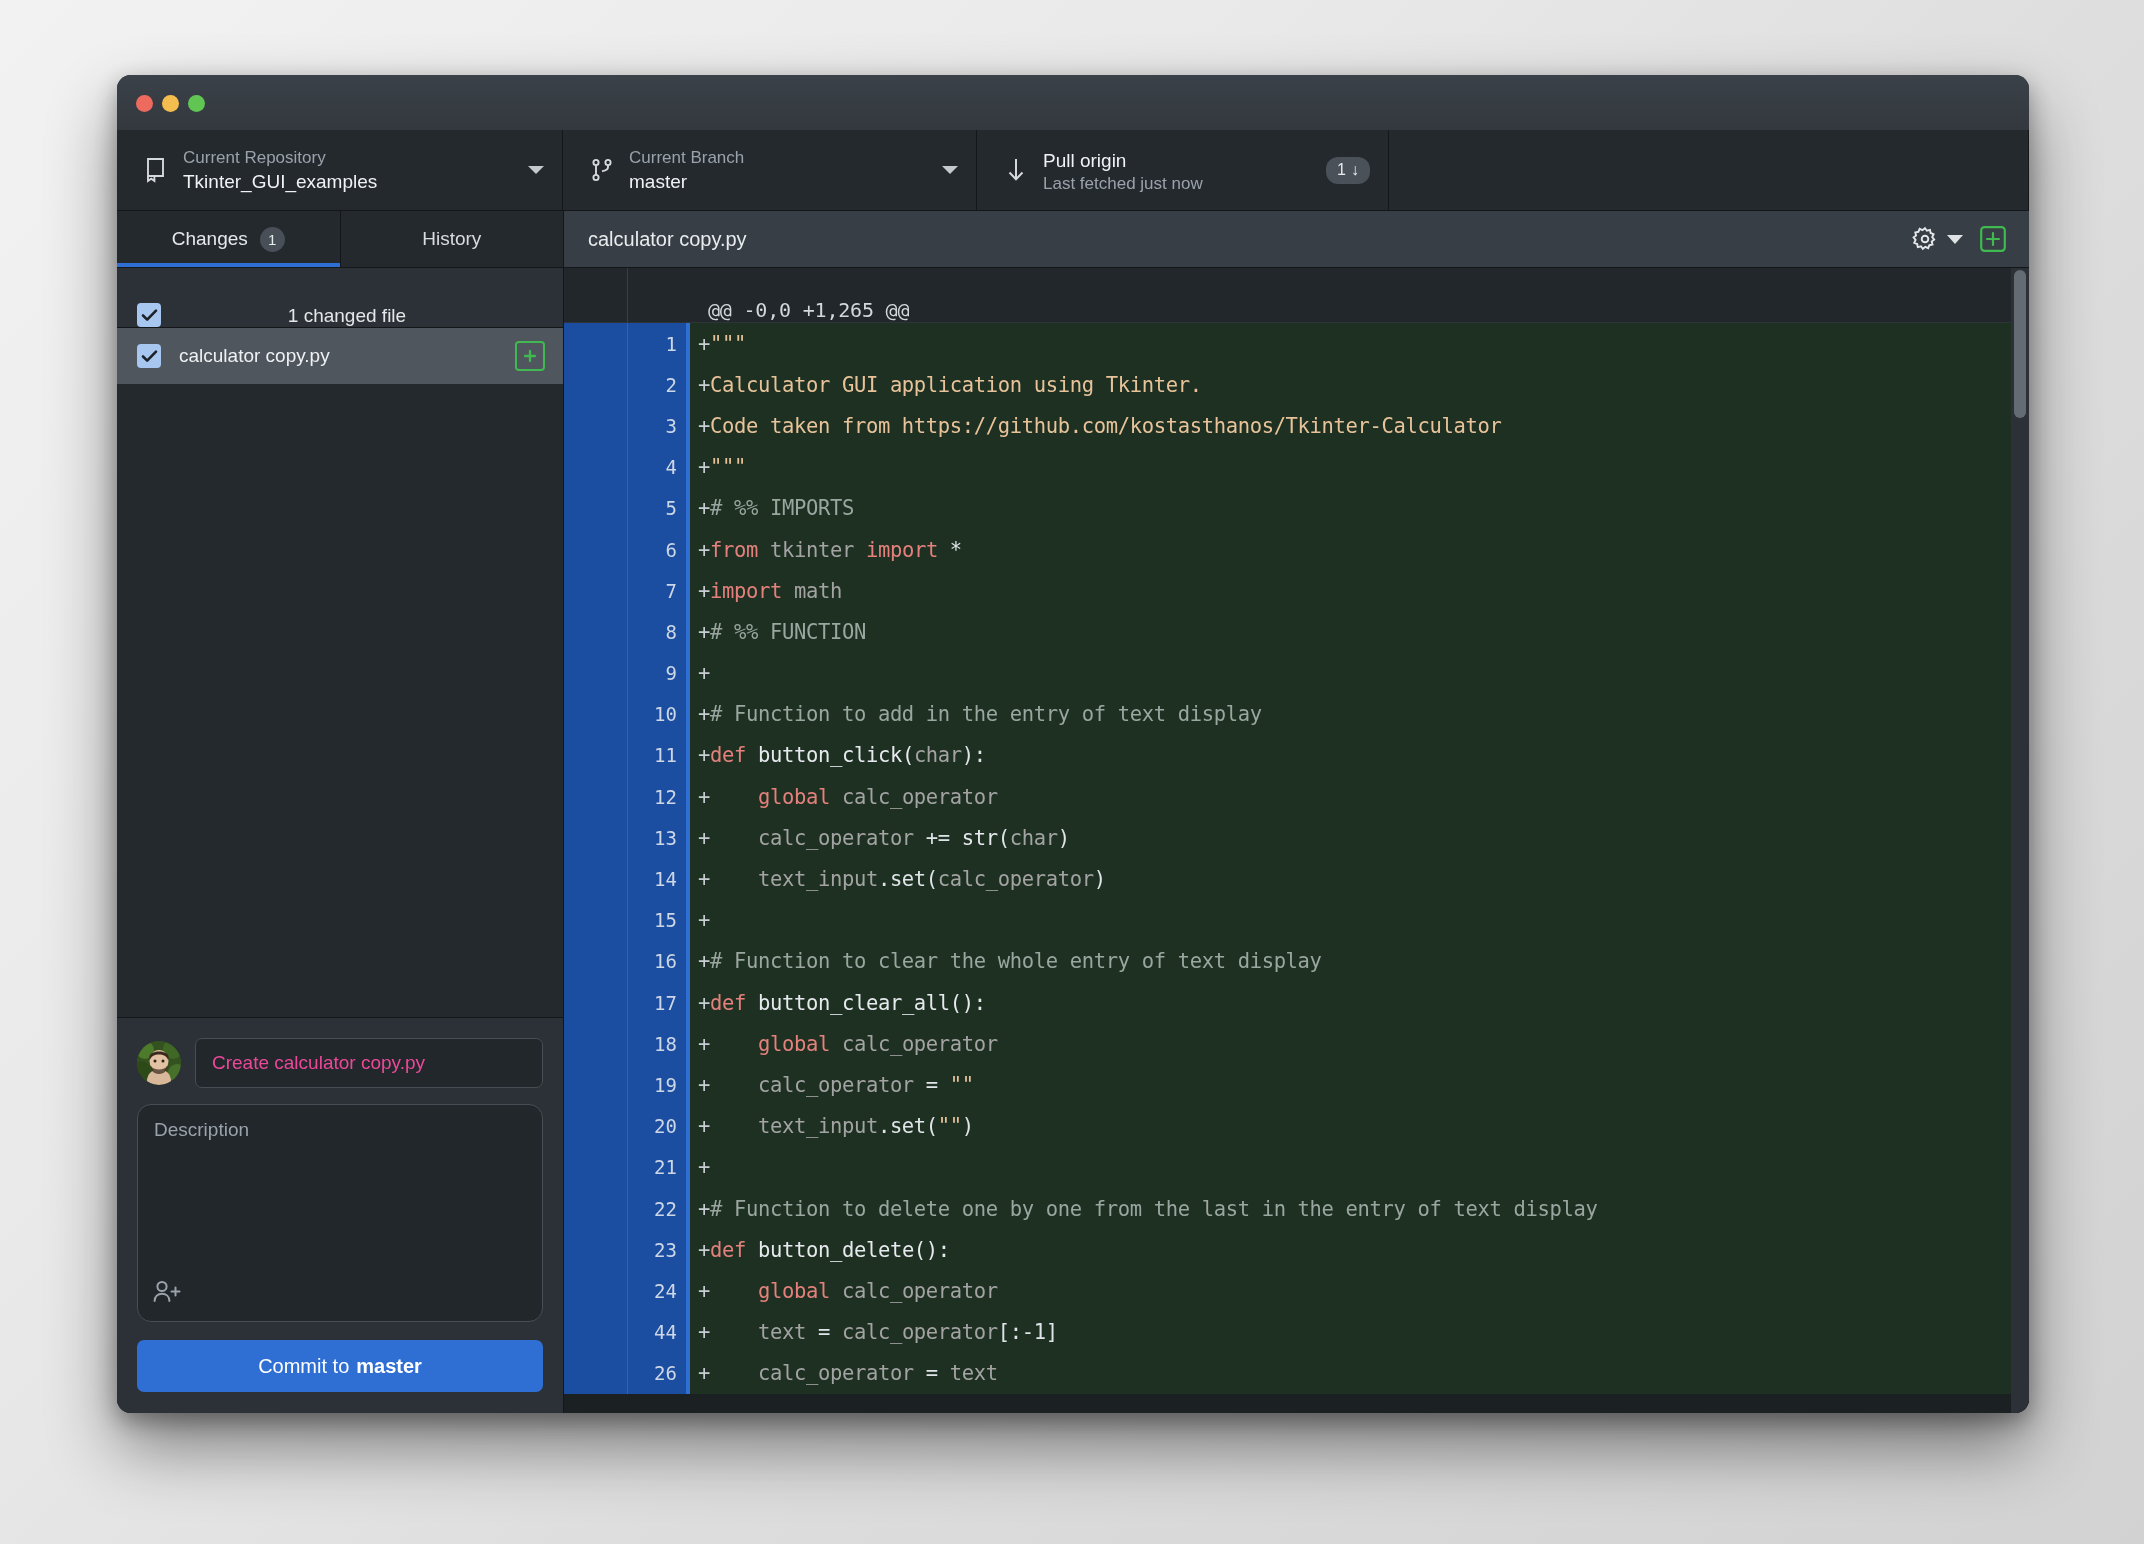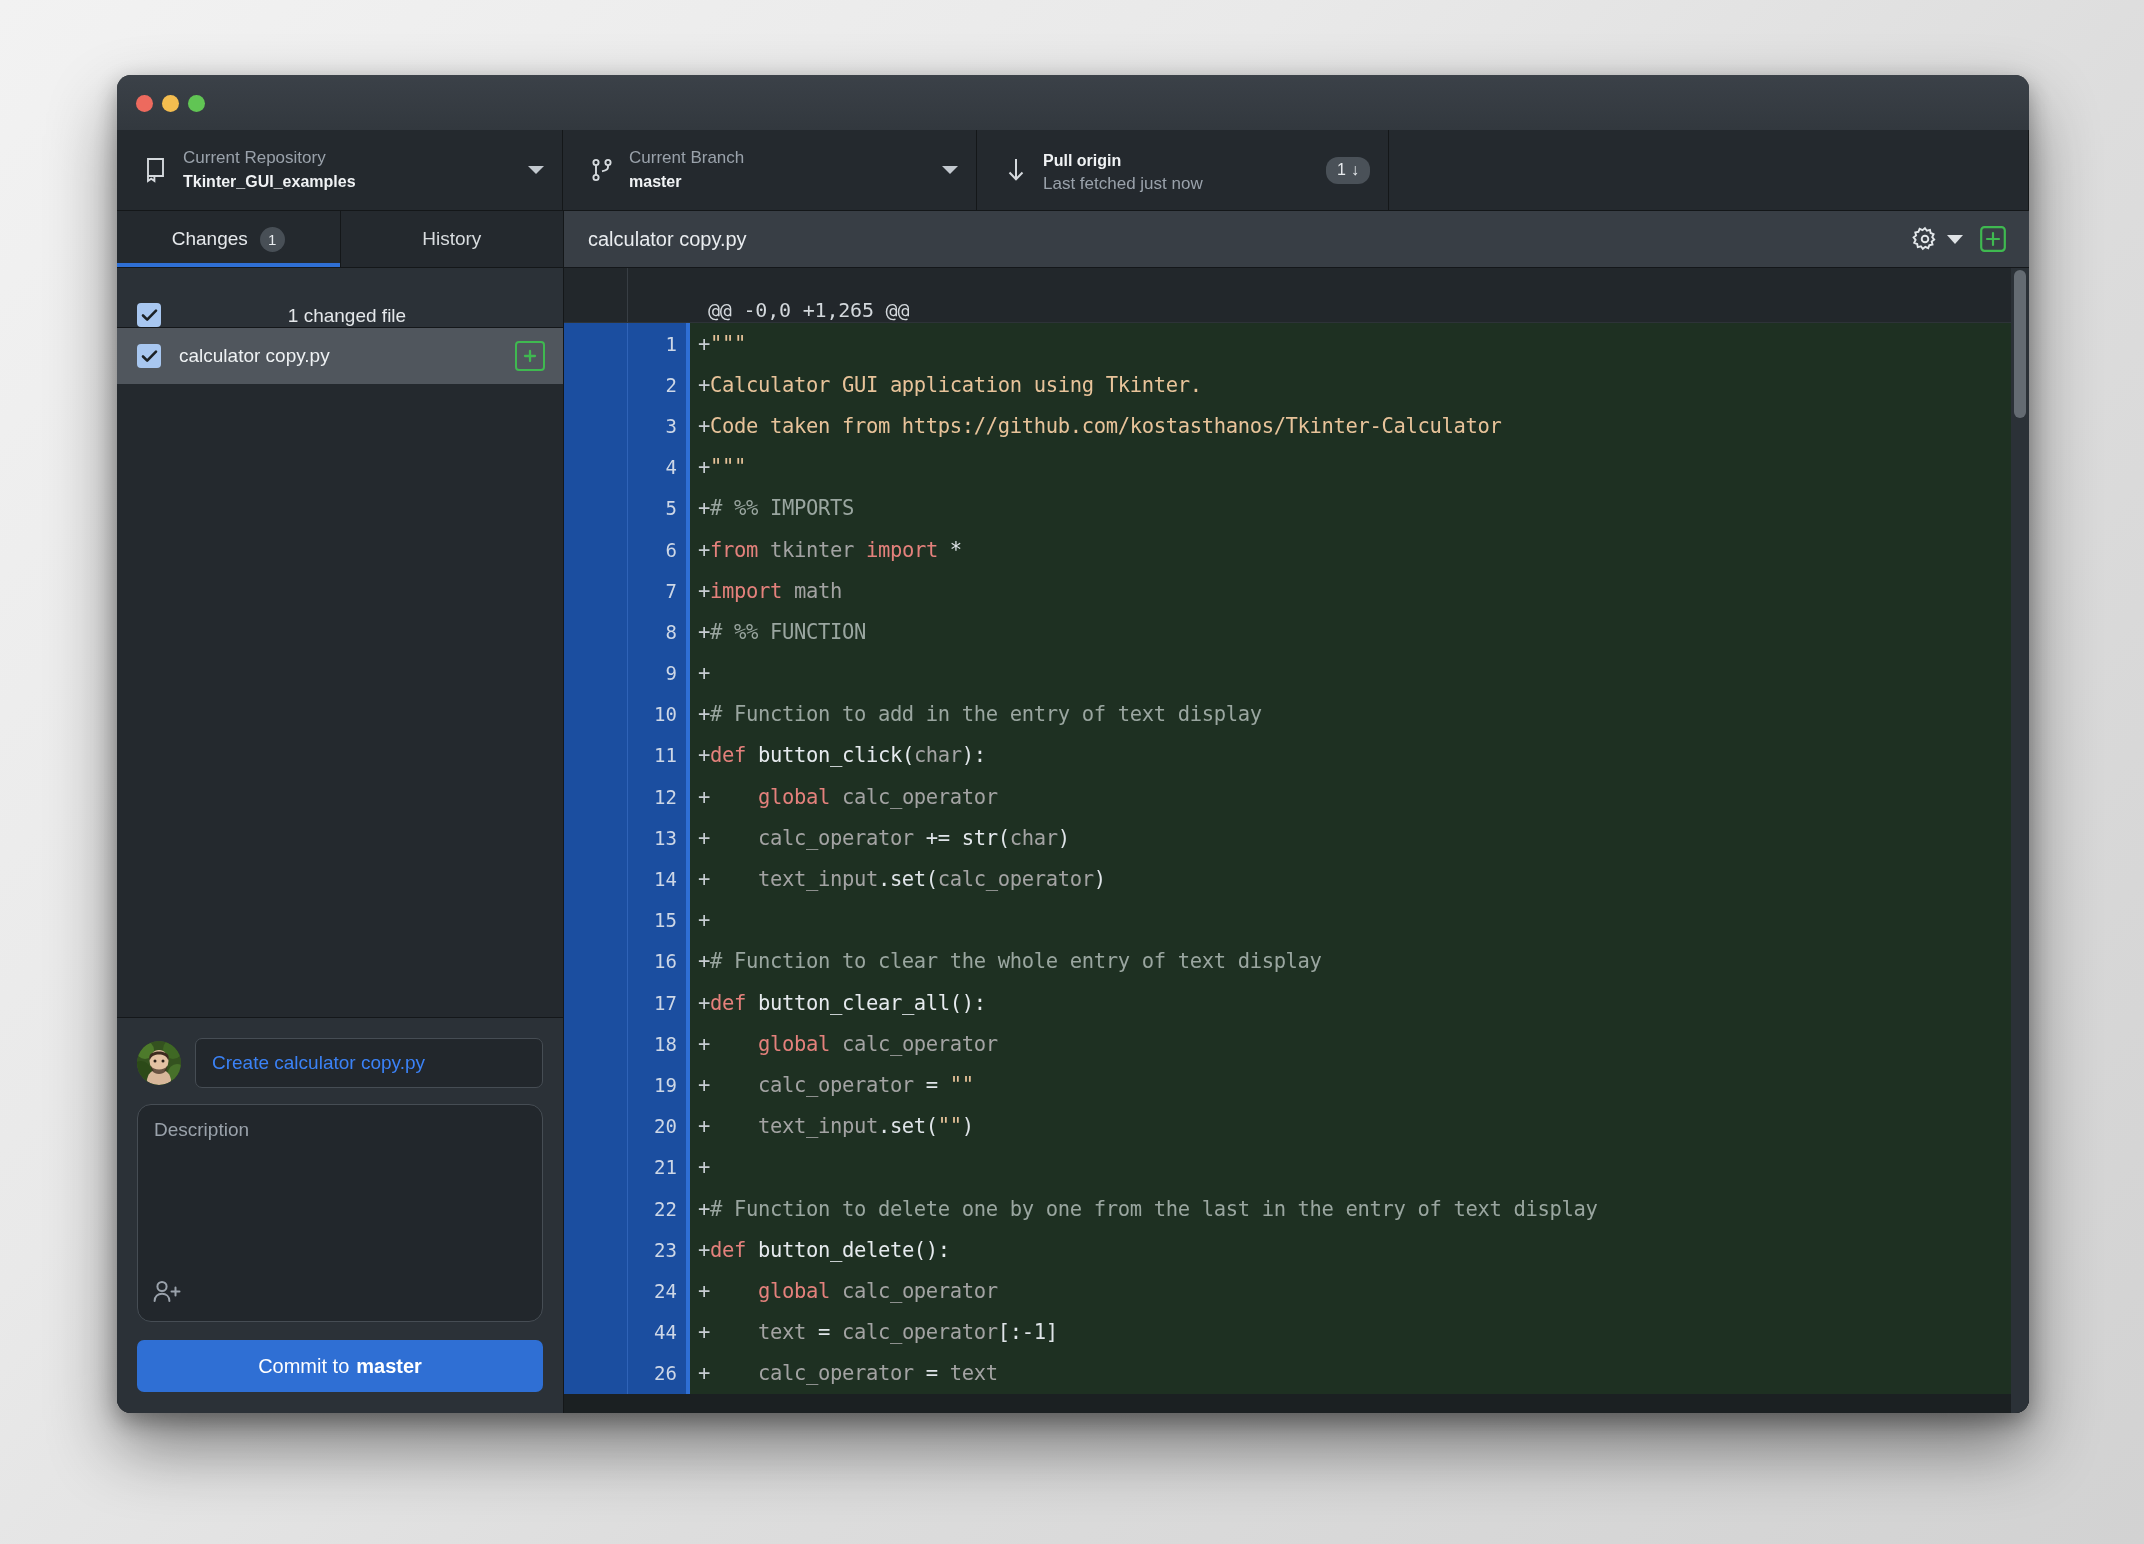--- a/index.html
+++ b/index.html
@@ -35,21 +35,21 @@
     display:flex;align-items:center;height:80px;box-sizing:border-box;
     border-right:1px solid #141719;position:relative;
   }
   #tb-repo{width:446px;padding:0 18px 0 22px;}
   #tb-branch{width:414px;padding:0 18px 0 22px;}
   #tb-pull{width:412px;padding:0 18px 0 22px;}
   #tb-rest{flex:1;}
   .tb-icon{width:34px;flex:0 0 34px;display:flex;align-items:center;justify-content:center;color:#d5d9dd;}
   .tb-txt{flex:1;min-width:0;margin-left:10px;}
   .tb-label{font-size:17px;color:#9aa2ab;line-height:21px;white-space:nowrap;overflow:hidden;text-overflow:ellipsis;}
-  .tb-value{font-size:16px;color:#f0f2f4;font-weight:bold;line-height:25px;margin-top:1px;white-space:nowrap;overflow:hidden;text-overflow:ellipsis;}
+  .tb-value{font-size:19px;color:#f0f2f4;font-weight:normal;line-height:25px;margin-top:1px;white-space:nowrap;overflow:hidden;text-overflow:ellipsis;}
   .caret{width:0;height:0;border-left:8px solid transparent;border-right:8px solid transparent;border-top:8px solid #c3c9cf;margin-left:10px;flex:0 0 auto;}
   .ahead-badge{
     background:#4a5158;color:#e7eaed;border-radius:12px;font-size:16px;
     padding:4px 11px 5px;display:flex;align-items:center;gap:5px;margin-left:8px;flex:0 0 auto;
   }
 
   
   #body{display:flex;height:1203px;}
 
   
@@ -91,21 +91,21 @@
     flex:0 0 auto;background:#2b3137;border-top:1px solid #14171a;padding:20px 20px 22px;
   }
   #summary-row{display:flex;align-items:center;gap:14px;}
   #avatar{
     width:44px;height:44px;flex:0 0 44px;border-radius:50%;overflow:hidden;position:relative;
     background:#3a5a2a;
   }
   #summary-input{
     flex:1;height:50px;box-sizing:border-box;background:#22272c;border:1px solid #464d54;
     border-radius:7px;display:flex;align-items:center;padding:0 16px;
-    font-size:19px;color:#3b82f6;overflow:hidden;white-space:nowrap;
+    font-size:19px;color:#ec4899;overflow:hidden;white-space:nowrap;
   }
   #desc-box{
     margin-top:16px;height:218px;box-sizing:border-box;background:#22272c;border:1px solid #464d54;
     border-radius:14px;padding:14px 16px;position:relative;
   }
   #desc-placeholder{font-size:19px;color:#9aa2ab;}
   #coauthor-icon{position:absolute;left:14px;bottom:12px;color:#9aa2ab;}
   #commit-btn{
     margin-top:18px;height:52px;border-radius:7px;background:#2f6fd4;
     display:flex;align-items:center;justify-content:center;

